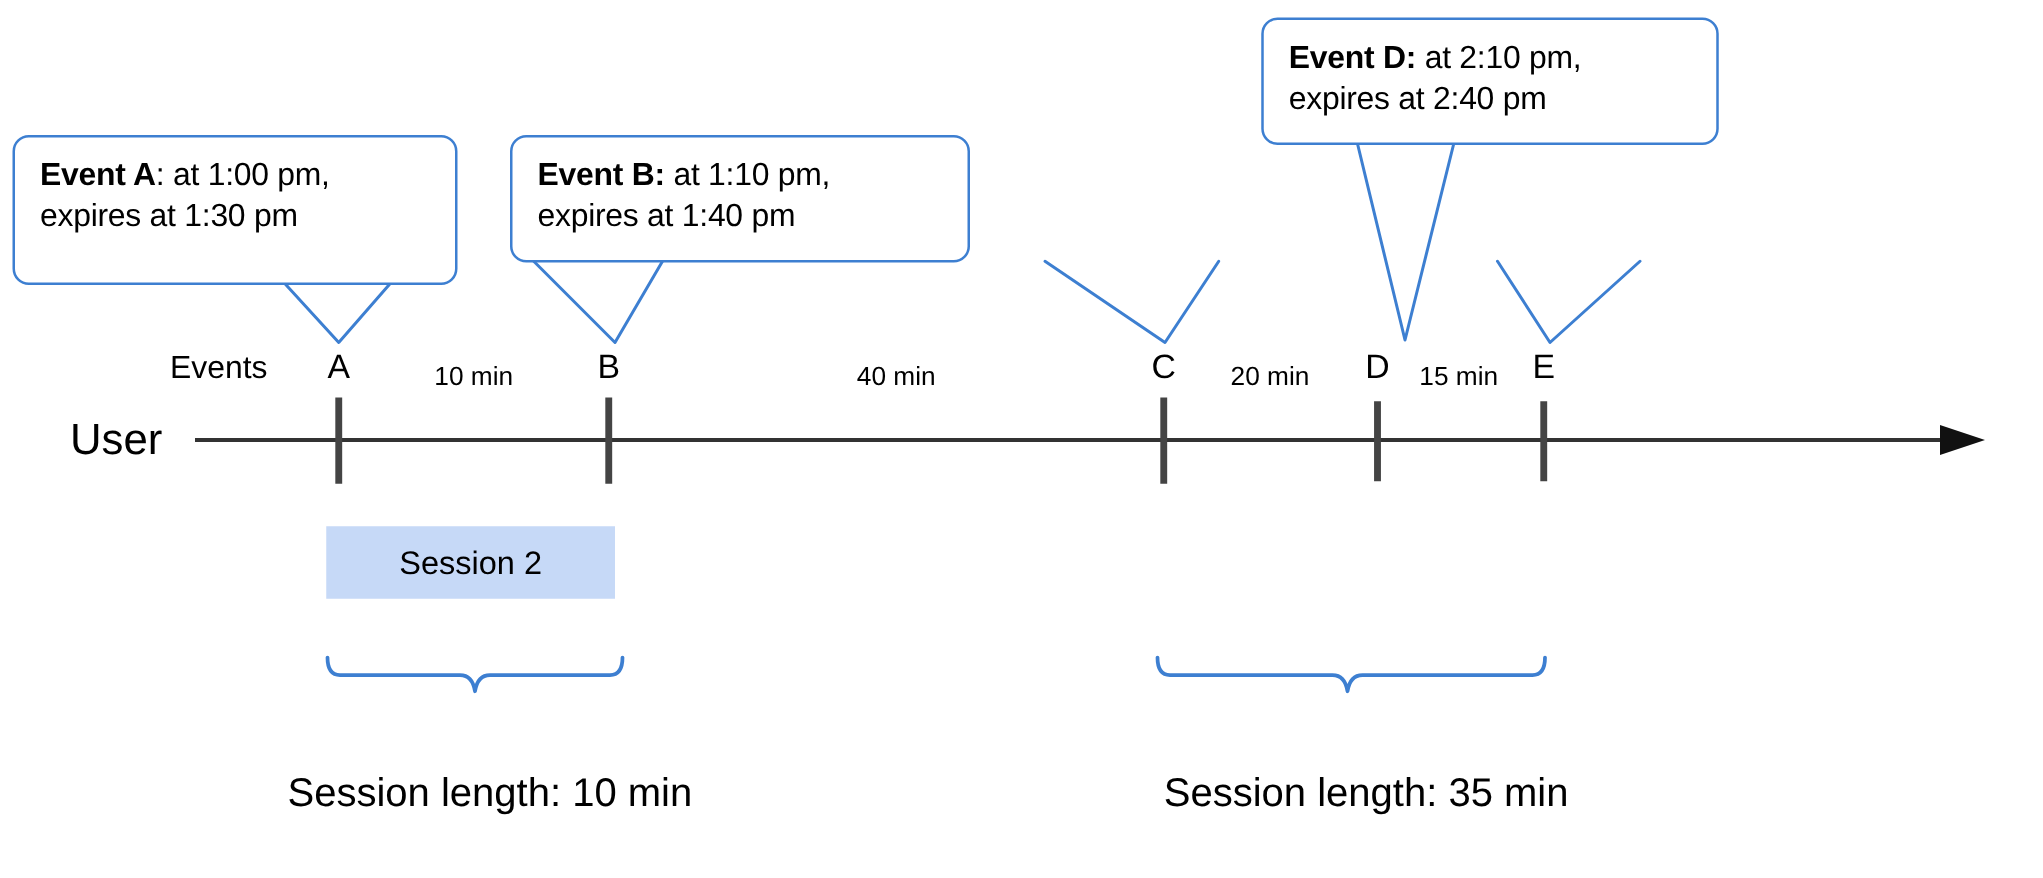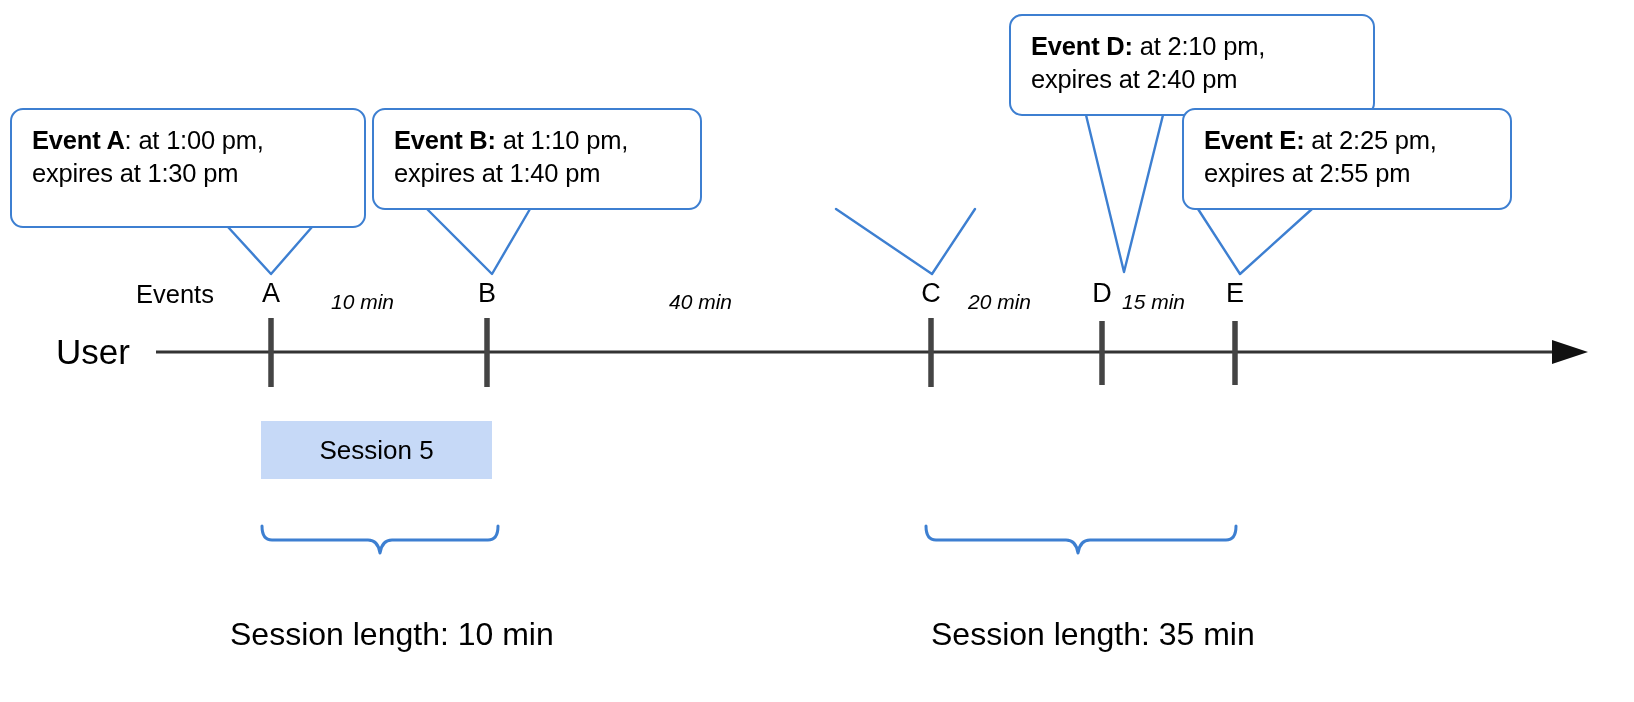--- a/index.html
+++ b/index.html
@@ -41,21 +41,21 @@
     color: #000000;
     padding: 14px 18px 14px 20px;
     white-space: pre-line;
     z-index: 3;
   }
   .callout b {
     font-weight: bold;
   }
 
   #callout-a { left: 10px;   top: 108px; width: 356px; height: 120px; }
-  #callout-b { left: 372px;  top: 108px; width: 330px; height: 102px; }
+  #callout-b { left: 408px;  top: 108px; width: 368px; height: 102px; }
   #callout-c { left: 805px;  top: 108px; width: 330px; height: 102px; }
   #callout-d { left: 1009px; top: 14px;  width: 366px; height: 102px; }
   #callout-e { left: 1182px; top: 108px; width: 330px; height: 102px; }
 
   
   .axis-label-user {
     position: absolute;
     left: 56px;
     top: 330px;
     font-size: 35px;
@@ -77,24 +77,23 @@
     line-height: 34px;
     text-align: center;
     width: 40px;
     color: #000000;
   }
   .interval-label {
     position: absolute;
     top: 288px;
     font-size: 21px;
     line-height: 28px;
-    text-align: left;
+    text-align: center;
     color: #000000;
     white-space: nowrap;
-    font-style: italic;
   }
 
   
   .session-box {
     position: absolute;
     box-sizing: border-box;
     background: #c6d9f7;
     display: flex;
     align-items: center;
     justify-content: center;
@@ -153,37 +152,35 @@
   <div class="callout" id="callout-a"><b>Event A</b><span>: at 1:00 pm,
 expires at 1:30 pm</span></div>
 
   <div class="callout" id="callout-b"><b>Event B:</b><span> at 1:10 pm,
 expires at 1:40 pm</span></div>
 
 
   <div class="callout" id="callout-d"><b>Event D:</b><span> at 2:10 pm,
 expires at 2:40 pm</span></div>
 
-  <div class="callout" id="callout-e"><b>Event E:</b><span> at 2:25 pm,
-expires at 2:55 pm</span></div>
 
   <div class="axis-label-user">User</div>
   <div class="axis-label-events">Events</div>
 
   <div class="event-tick-label" style="left:251px;">A</div>
   <div class="event-tick-label" style="left:467px;">B</div>
   <div class="event-tick-label" style="left:911px;">C</div>
   <div class="event-tick-label" style="left:1082px;">D</div>
   <div class="event-tick-label" style="left:1215px;">E</div>
 
   <div class="interval-label" style="left:331px; width:96px;">10 min</div>
   <div class="interval-label" style="left:669px; width:96px;">40 min</div>
   <div class="interval-label" style="left:968px; width:96px;">20 min</div>
   <div class="interval-label" style="left:1122px; width:90px;">15 min</div>
 
   <div class="session-box" id="session-box-1">
-    <span>Session 5</span>
+    <span>Session 2</span>
   </div>
 
   <div class="session-length-caption" style="left:230px; width:300px;">Session length: 10 min</div>
   <div class="session-length-caption" style="left:931px; width:300px;">Session length: 35 min</div>
 
 </div>
 
 </body></html>

